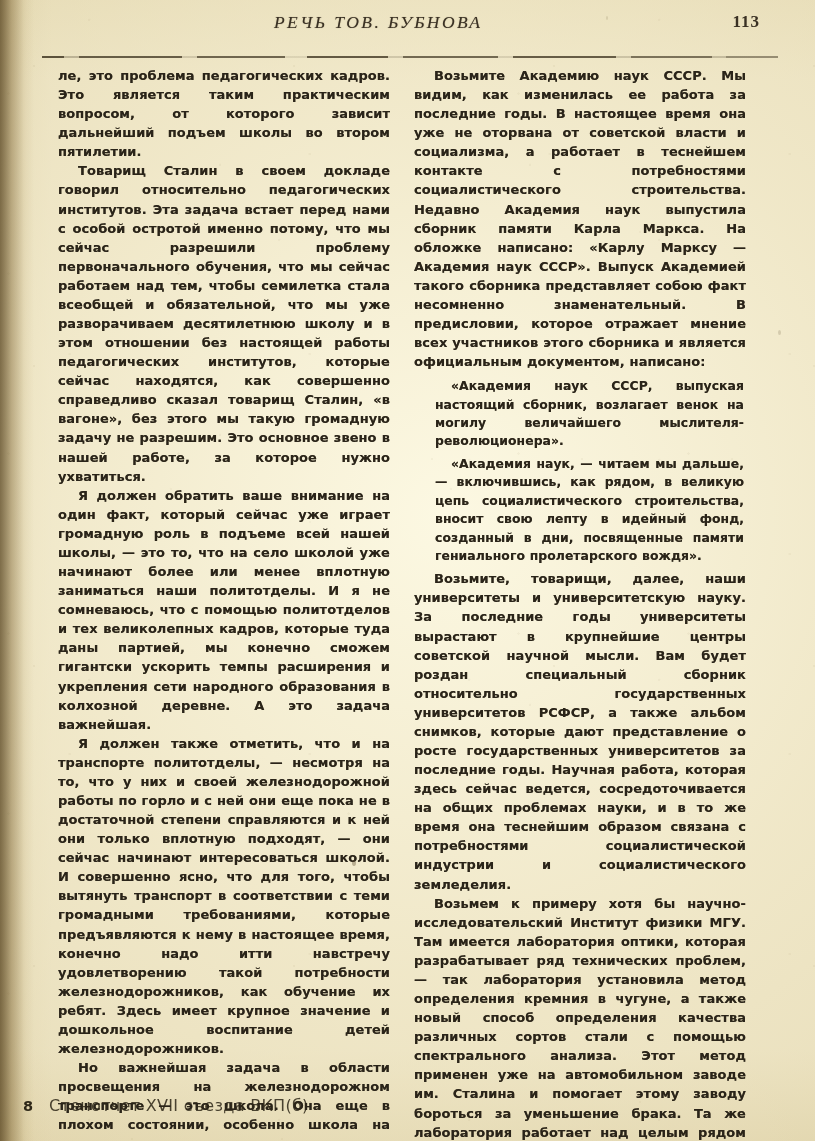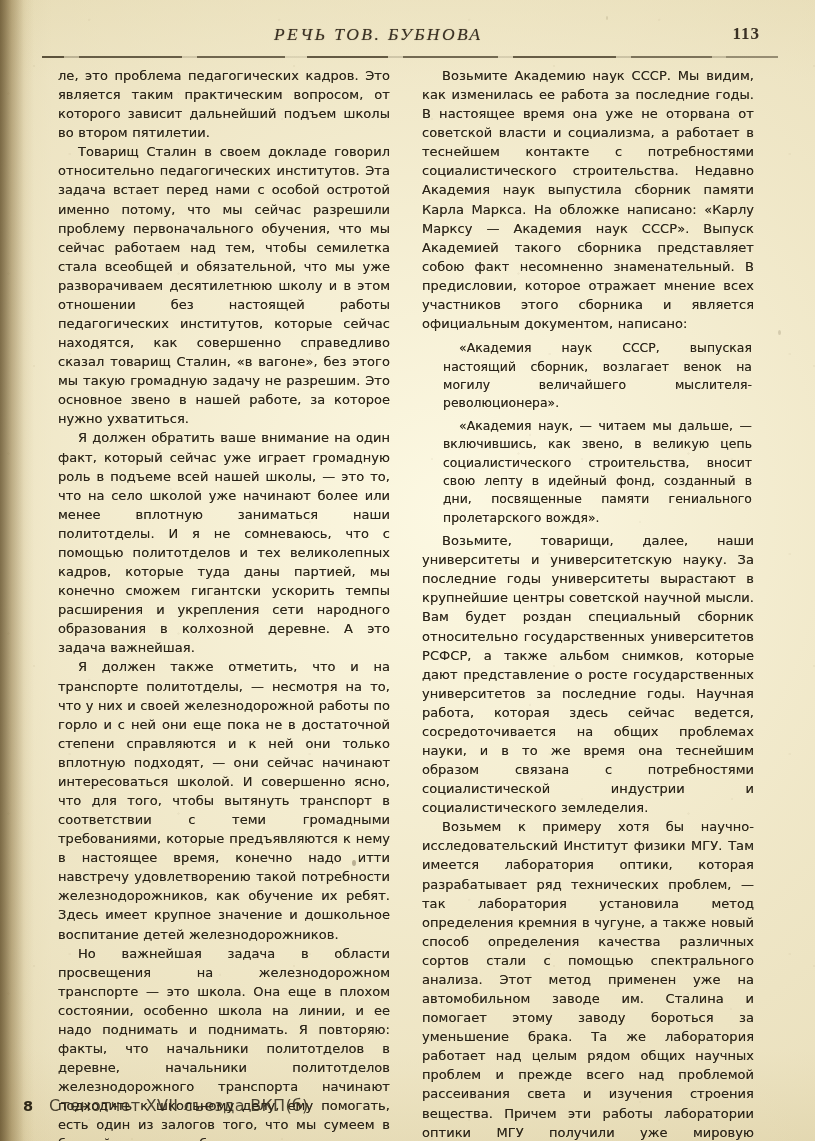--- a/index.html
+++ b/index.html
@@ -42,21 +42,21 @@
   .left-shadow {
     position: absolute;
     left: 0; top: 0; bottom: 0; width: 34px;
     background: linear-gradient(90deg, rgba(93,74,38,.72) 0%, rgba(132,108,60,.42) 35%, rgba(180,158,106,.16) 70%, rgba(255,255,255,0) 100%);
     pointer-events: none;
   }
 
   
   .head {
     position: absolute;
-    left: 42px; right: 37px; top: 24px;
+    left: 42px; right: 37px; top: 12px;
     height: 24px;
   }
   .head-title {
     position: absolute;
     left: 232px;
     top: 0;
     font-family: "Liberation Serif", serif;
     font-style: italic;
     font-size: 17.5px;
     letter-spacing: 2.4px;
@@ -101,21 +101,22 @@
   }
 
   
   .cols {
     position: absolute;
     left: 58px;
     top: 66px;
     width: 700px;
     height: 1010px;
     display: flex;
-    gap: 32px;
+    gap: 24px;
+    font-weight: bold;
   }
   .col {
     width: 332px;
   }
   .col p {
     margin: 0;
     text-align: justify;
     text-align-last: left;
     text-indent: 20px;
     font-family: "DejaVu Sans", sans-serif;
@@ -185,21 +186,21 @@
       <p>Товарищ Сталин в своем докладе говорил относительно педагогических институтов. Эта задача встает перед нами с особой остротой именно потому, что мы сейчас разрешили проблему первоначального обучения, что мы сейчас работаем над тем, чтобы семилетка стала всеобщей и обязательной, что мы уже разворачиваем десятилетнюю школу и в этом отношении без настоящей работы педагогических институтов, которые сейчас находятся, как совершенно справедливо сказал товарищ Сталин, «в вагоне», без этого мы такую громадную задачу не разрешим. Это основное звено в нашей работе, за которое нужно ухватиться.</p>
       <p>Я должен обратить ваше внимание на один факт, который сейчас уже играет громадную роль в подъеме всей нашей школы, — это то, что на село школой уже начинают более или менее вплотную заниматься наши политотделы. И я не сомневаюсь, что с помощью политотделов и тех великолепных кадров, которые туда даны партией, мы конечно сможем гигантски ускорить темпы расширения и укрепления сети народного образования в колхозной деревне. А это задача важнейшая.</p>
       <p>Я должен также отметить, что и на транспорте политотделы, — несмотря на то, что у них и своей железнодорожной работы по горло и с ней они еще пока не в достаточной степени справляются и к ней они только вплотную подходят, — они сейчас начинают интересоваться школой. И совершенно ясно, что для того, чтобы вытянуть транспорт в соответствии с теми громадными требованиями, которые предъявляются к нему в настоящее время, конечно надо итти навстречу удовлетворению такой потребности железнодорожников, как обучение их ребят. Здесь имеет крупное значение и дошкольное воспитание детей железнодорожников.</p>
       <p>Но важнейшая задача в области просвещения на железнодорожном транспорте — это школа. Она еще в плохом состоянии, особенно школа на линии, и ее надо поднимать и поднимать. Я повторяю: факты, что начальники политотделов в деревне, начальники политотделов железнодорожного транспорта начинают подходить к школьному делу, ему помогать, есть один из залогов того, что мы сумеем в ближайшие годы убыстрить темпы развития народного образования, расширить и укрепить нашу семилетнюю, а затем и десятилетнюю школу.</p>
 
     </div>
 
     <div class="col">
       <p>Возьмите Академию наук СССР. Мы видим, как изменилась ее работа за последние годы. В настоящее время она уже не оторвана от советской власти и социализма, а работает в теснейшем контакте с потребностями социалистического строительства. Недавно Академия наук выпустила сборник памяти Карла Маркса. На обложке написано: «Карлу Марксу — Академия наук СССР». Выпуск Академией такого сборника представляет собою факт несомненно знаменательный. В предисловии, которое отражает мнение всех участников этого сборника и является официальным документом, написано:</p>
       <p class="quote">«Академия наук СССР, выпуская настоящий сборник, возлагает венок на могилу величайшего мыслителя-революционера».</p>
-      <p class="quote quote-tight">«Академия наук, — читаем мы дальше, — включившись, как звено, в великую цепь социалистического строительства, вносит свою лепту в идейный фонд, созданный в дни, посвященные памяти гениального пролетарского вождя».</p>
+      <p class="quote quote-tight">«Академия наук, — читаем мы дальше, — включившись, как рядом, в великую цепь социалистического строительства, вносит свою лепту в идейный фонд, созданный в дни, посвященные памяти гениального пролетарского вождя».</p>
       <p>Возьмите, товарищи, далее, наши университеты и университетскую науку. За последние годы университеты вырастают в крупнейшие центры советской научной мысли. Вам будет роздан специальный сборник относительно государственных университетов РСФСР, а также альбом снимков, которые дают представление о росте государственных университетов за последние годы. Научная работа, которая здесь сейчас ведется, сосредоточивается на общих проблемах науки, и в то же время она теснейшим образом связана с потребностями социалистической индустрии и социалистического земледелия.</p>
       <p>Возьмем к примеру хотя бы научно-исследовательский Институт физики МГУ. Там имеется лаборатория оптики, которая разрабатывает ряд технических проблем, — так лаборатория установила метод определения кремния в чугуне, а также новый способ определения качества различных сортов стали с помощью спектрального анализа. Этот метод применен уже на автомобильном заводе им. Сталина и помогает этому заводу бороться за уменьшение брака. Та же лаборатория работает над целым рядом общих научных проблем и прежде всего над проблемой рассеивания света и изучения строения вещества. Причем эти работы лаборатории оптики МГУ получили уже мировую известность.</p>
 
     </div>
 
   </div>
 
   <div class="footer">
     <span class="footer-num">8</span>
     <span class="footer-text">Стенотчет XVII съезда ВКП(б)</span>

